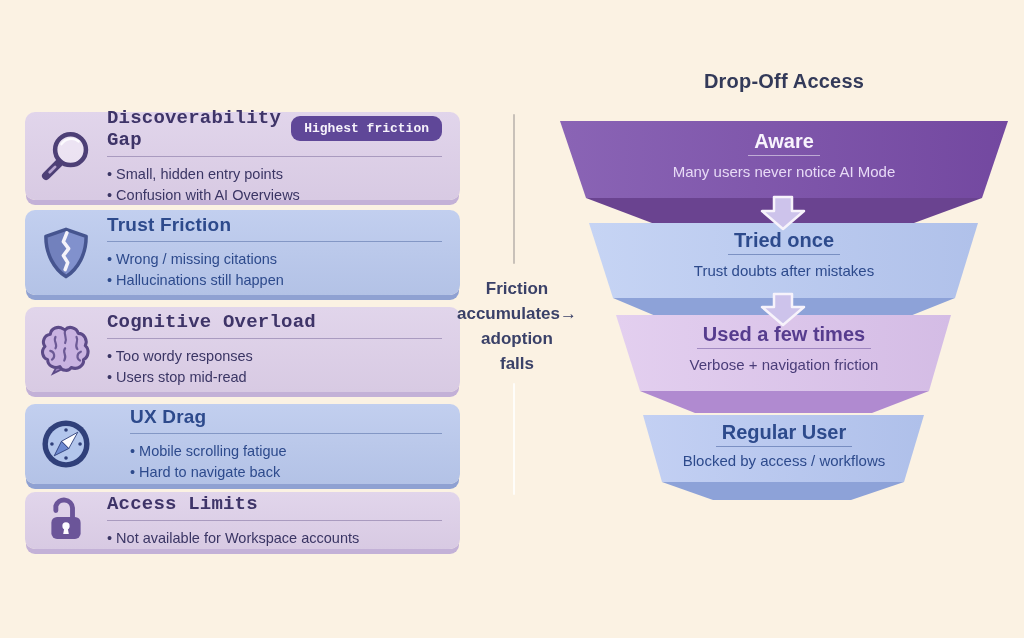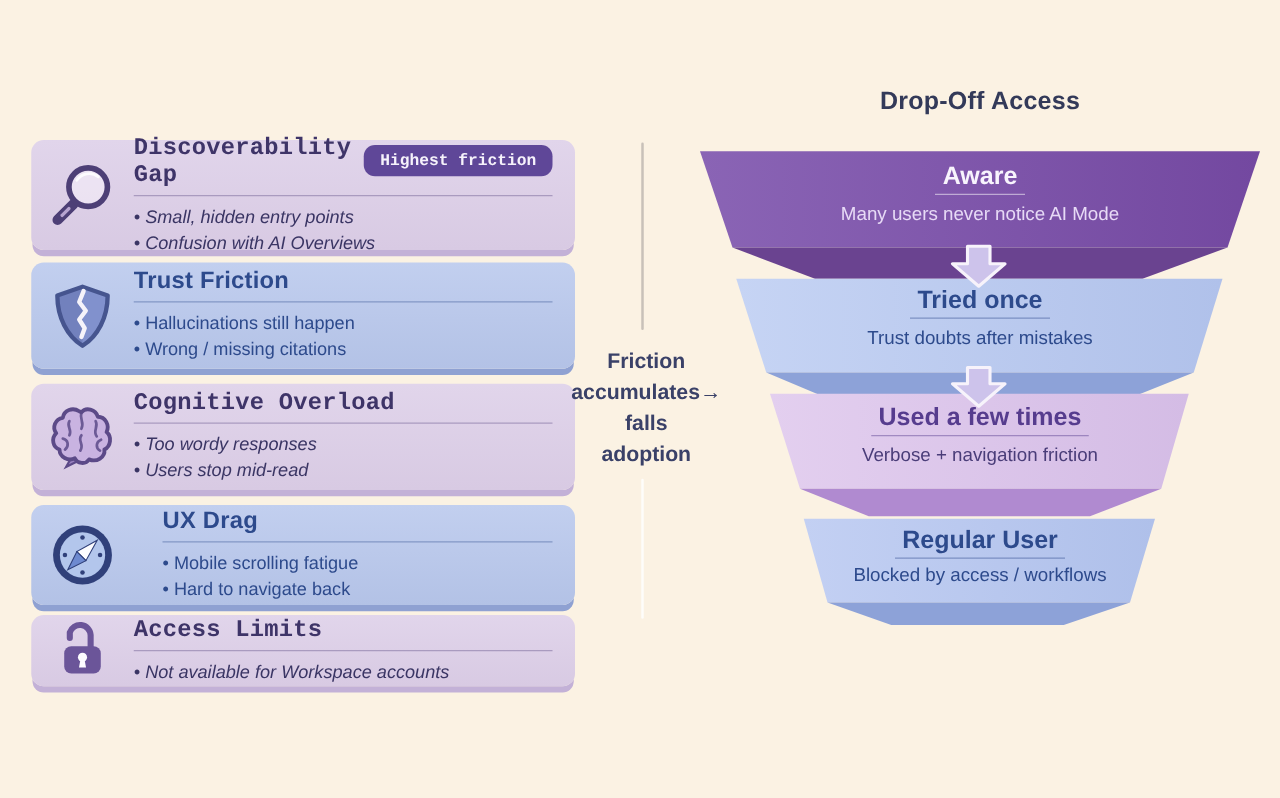--- a/index.html
+++ b/index.html
@@ -18,21 +18,21 @@
   .card-content{flex:1;padding-right:18px;min-width:0;}
   .head-row{display:flex;justify-content:space-between;align-items:center;padding-bottom:5px;border-bottom:1px solid;}
   .purple .head-row{border-color:rgba(92,74,132,.4);font-family:Liberation Mono, monospace;}
   .blue .head-row{border-color:rgba(45,74,140,.4);}
   .card-title{font-size:19px;font-weight:bold;letter-spacing:.2px;}
   .purple .card-title{color:#3e3468;}
   .blue .card-title{color:#2d4a8c;}
   .badge{background:#5f4798;color:#f6f2fb;font-size:13px;font-weight:bold;
          padding:5px 13px;border-radius:9px;white-space:nowrap;}
   .bullets{margin-top:7px;font-size:14.5px;line-height:21px;}
-  .purple .bullets{color:#3a3564;font-style:italic;}
+  .purple .bullets{color:#3a3564;}
   .blue .bullets{color:#2d4a8c;}
   .bullet::before{content:"•  ";}
 
   
   .divider{position:absolute;width:2px;border-radius:2px;}
   #divider-top{left:513px;top:114px;height:150px;background:#c8c1b9;}
   #divider-bottom{left:513px;top:383px;height:112px;background:rgba(255,255,255,.8);}
   .center-caption{position:absolute;left:437px;width:160px;top:276px;text-align:center;
                   font-size:17px;font-weight:bold;color:#3a4168;line-height:25px;}
 
@@ -82,22 +82,22 @@
         <path d="M32 5 L55 13 C55 33 46 50 32 59 C18 50 9 33 9 13 Z" fill="#8191cd" stroke="#46558f" stroke-width="4" stroke-linejoin="round"></path>
         <path d="M32 5 L9 13 C9 33 18 50 32 59 Z" fill="rgba(70,85,143,0.25)"></path>
         <polyline points="33,9 29,19 35,27 29,35 34,43 31,51" stroke="#f5f3fa" stroke-width="4" fill="none" stroke-linecap="round" stroke-linejoin="round"></polyline>
       </svg>
     </div>
     <div class="card-content">
       <div class="head-row">
         <span class="card-title">Trust Friction</span>
       </div>
       <div class="bullets">
+        <div class="bullet">Wrong / missing citations</div>
         <div class="bullet">Hallucinations still happen</div>
-        <div class="bullet">Wrong / missing citations</div>
       </div>
     </div>
   </div>
 
   <div class="card purple" style="top:307px;height:85px;">
     <div class="icon-box">
       <svg width="56" height="56" viewBox="0 0 64 64">
         <path d="M22 50 L17 59 L27 54 Z" fill="#9a82c0" stroke="#5c4a88" stroke-width="2"></path>
         <path d="M29 8 C23 4 15 7 14 14 C7 15 4 23 8 28 C3 33 5 41 11 43 C11 50 19 54 25 51 C27 56 35 57 38 52 C45 55 53 50 52 43 C58 40 59 31 54 27 C57 21 53 13 46 13 C44 6 35 4 31 9 Z" fill="#c9b3e1" stroke="#5c4a88" stroke-width="3.5" stroke-linejoin="round"></path>
         <path d="M31 9 C29 16 34 18 31 24 M20 17 C17 22 23 25 20 30 M44 17 C47 22 41 26 45 31 M14 33 C19 34 20 40 16 43 M49 34 C44 36 44 42 48 44 M31 30 C27 35 34 38 30 44" stroke="#5c4a88" stroke-width="2.5" fill="none" stroke-linecap="round" opacity="0.85"></path>
@@ -155,22 +155,22 @@
         <div class="bullet">Not available for Workspace accounts</div>
       </div>
     </div>
   </div>
 
   <div class="divider" id="divider-top"></div>
   <div class="divider" id="divider-bottom"></div>
   <div class="center-caption">
     <div>Friction</div>
     <div>accumulates→</div>
+    <div>adoption</div>
     <div>falls</div>
-    <div>adoption</div>
   </div>
 
   <svg id="funnel-svg" width="1024" height="638" viewBox="0 0 1024 638">
     <defs>
       <linearGradient id="g1" x1="0" y1="0" x2="1" y2="0">
         <stop offset="0" stop-color="#8a64b5"></stop>
           <stop offset="1" stop-color="#7348a0"></stop>
       </linearGradient>
       <linearGradient id="g2" x1="0" y1="0" x2="1" y2="0">
         <stop offset="0" stop-color="#c6d4f4"></stop>

